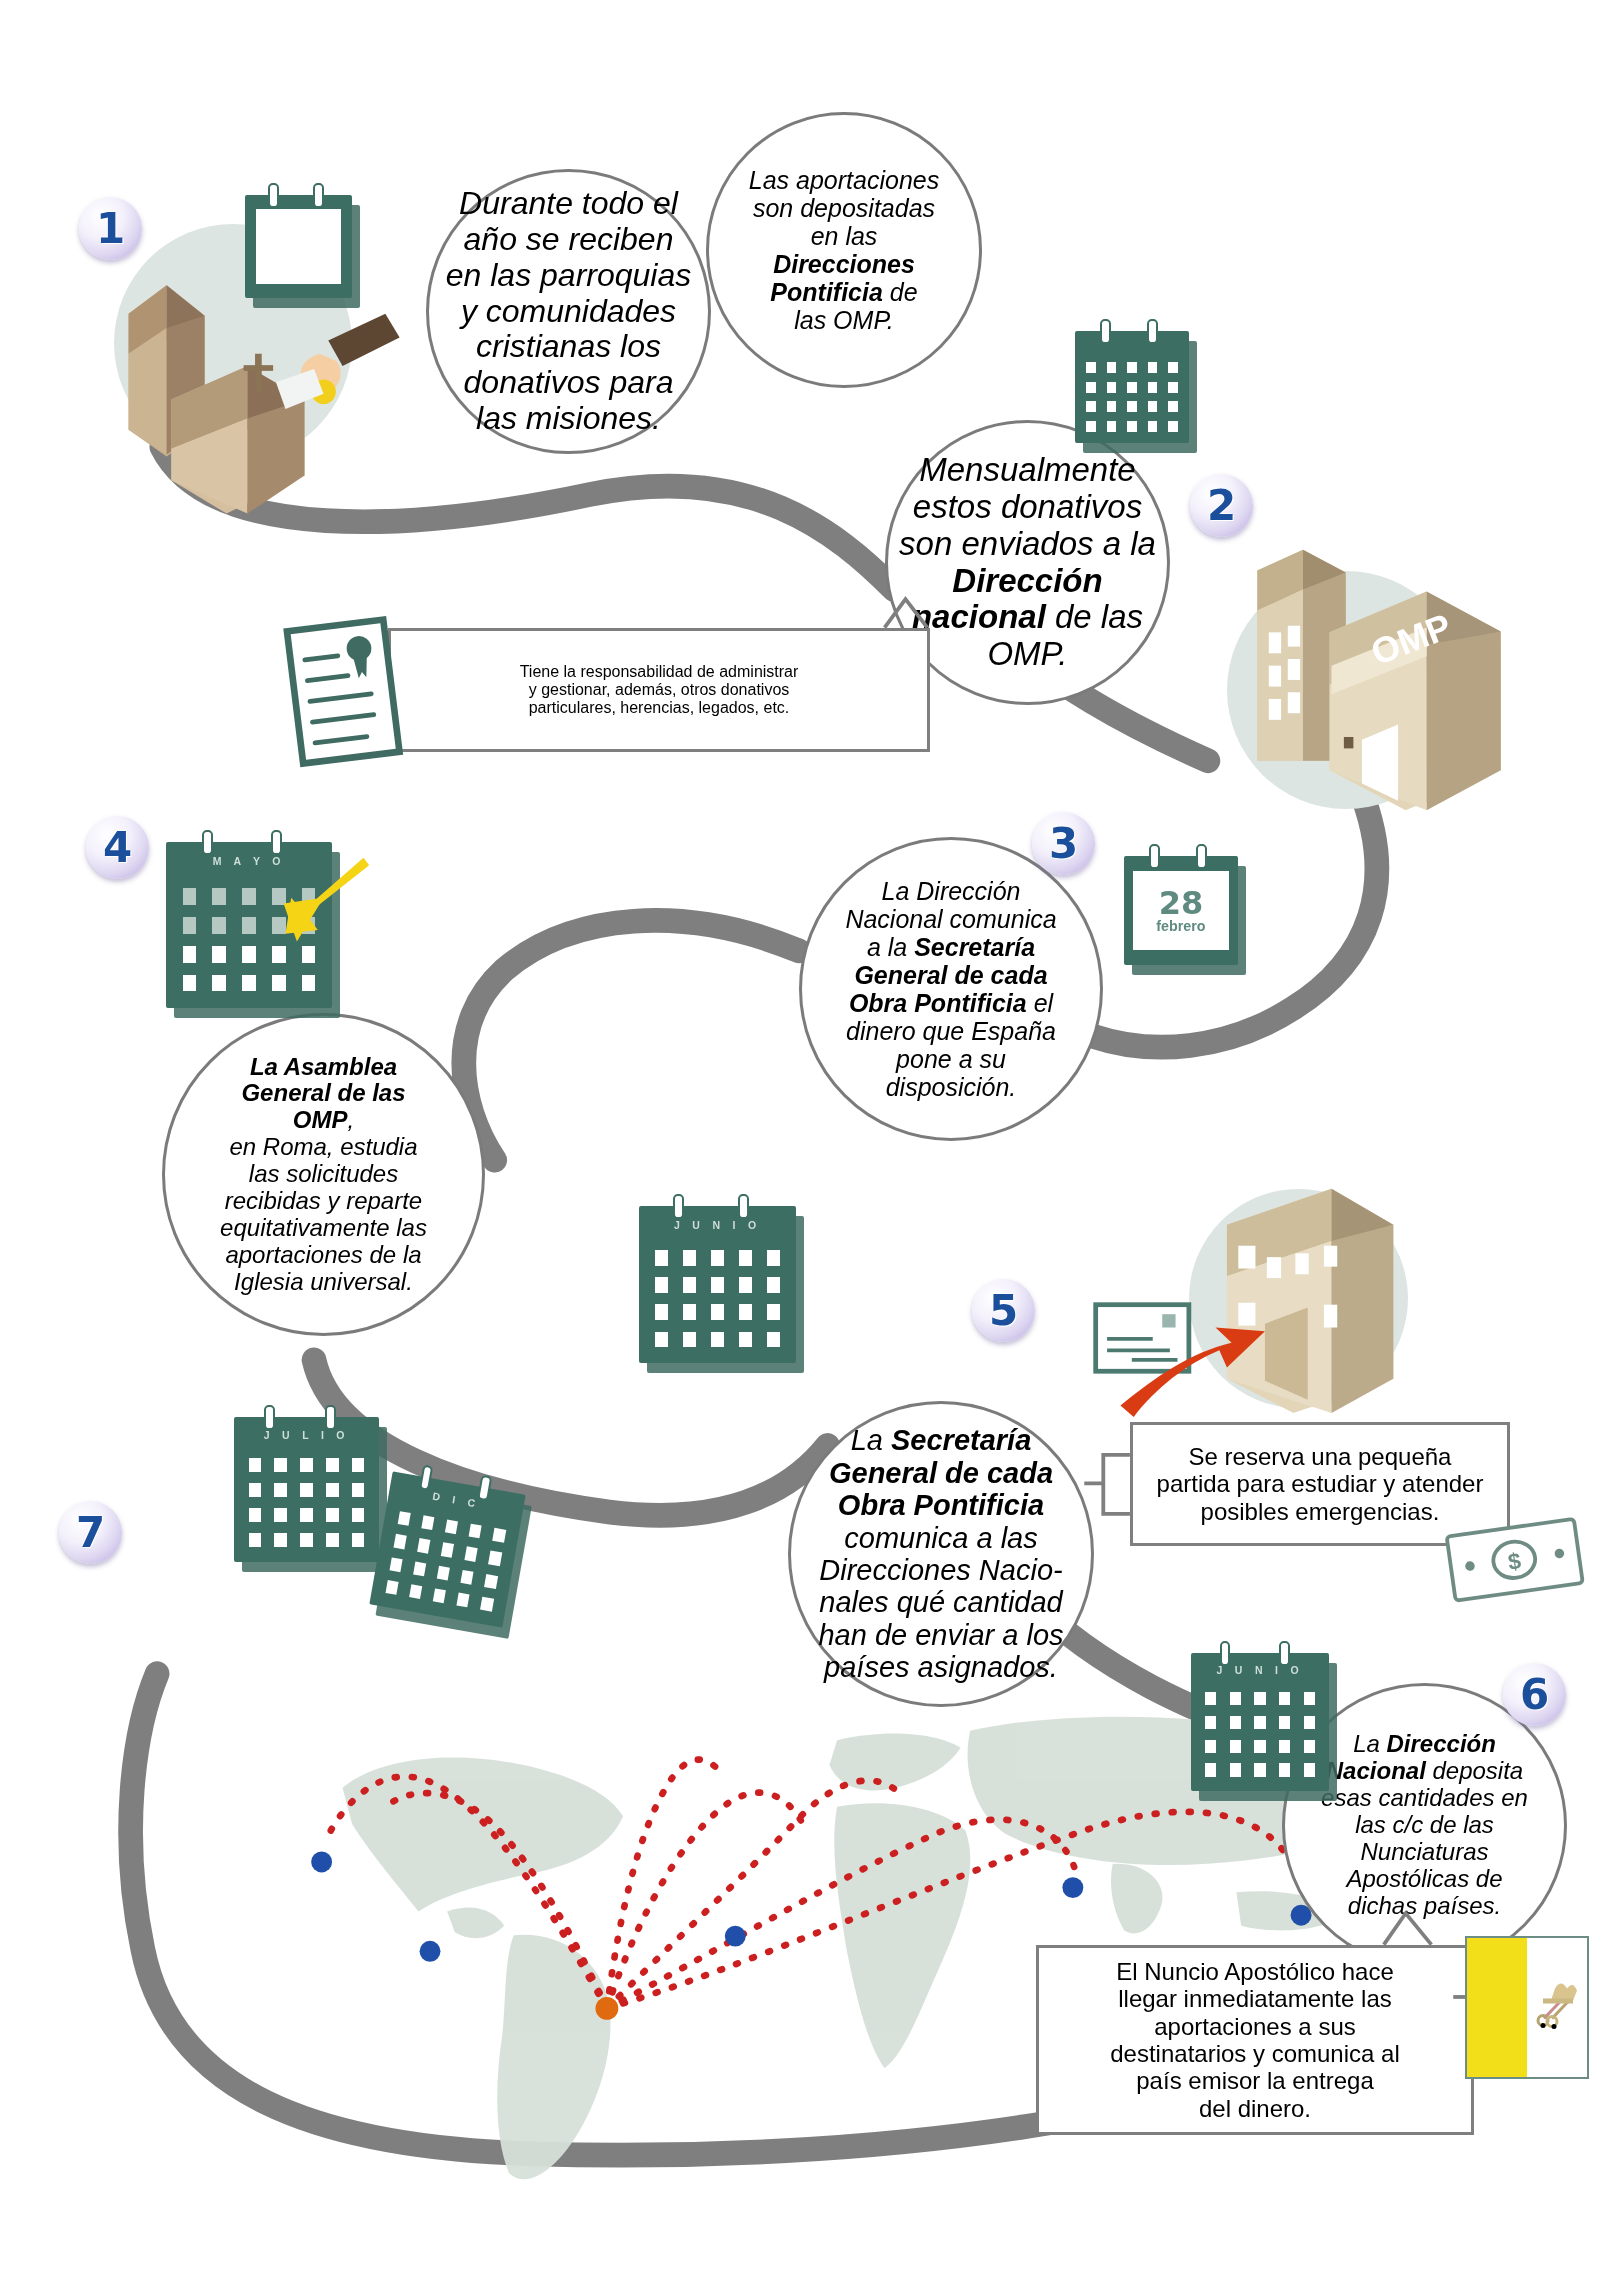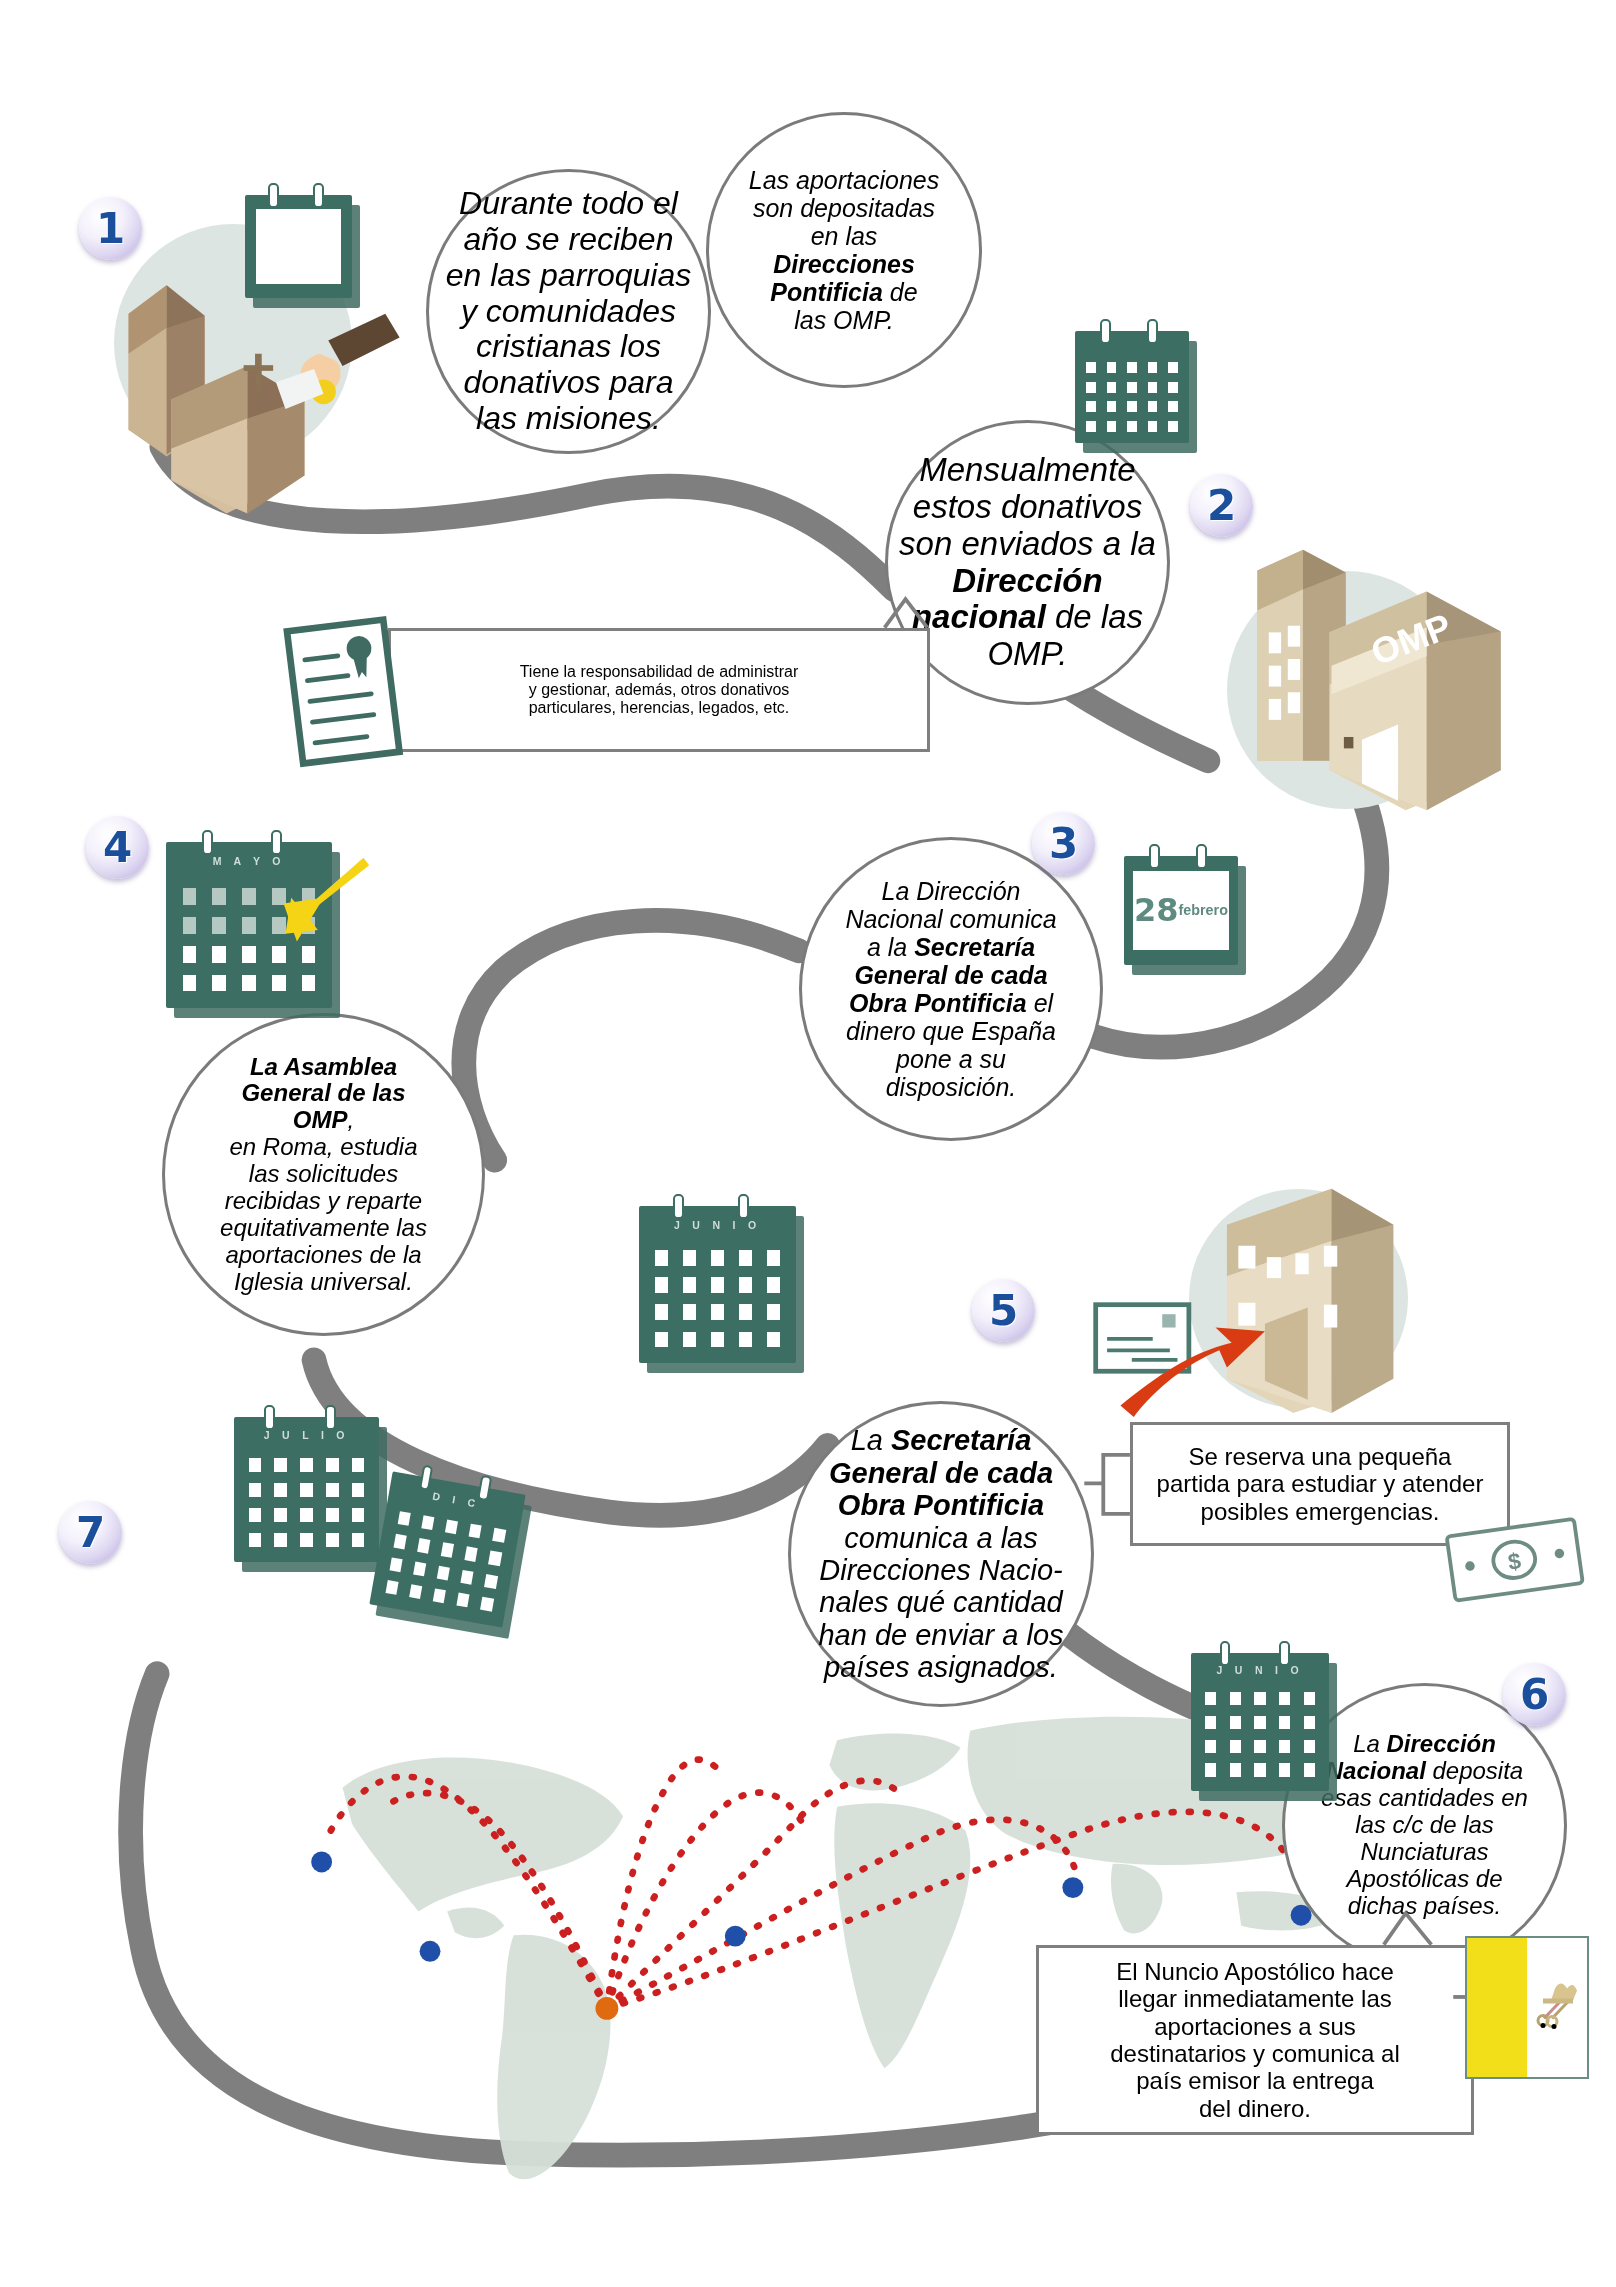--- a/index.html
+++ b/index.html
@@ -62,21 +62,21 @@
   .cal .shadow{position:absolute;left:7.6px;top:9.5px;width:100%;height:100%;background:#3f6b62;opacity:.85;border-radius:1.9px;}
   .cal .body{position:absolute;left:0;top:0;width:100%;height:100%;background:#3c6e63;border-radius:1.9px;}
   .cal .ring{position:absolute;top:-12.4px;width:10.5px;height:25px;background:#fff;border:2.9px solid #3c6e63;border-radius:4.8px;box-sizing:border-box;}
   .cal .month{position:absolute;left:0;top:8%;width:100%;text-align:center;color:#cfded9;
      font-size:10.5px;letter-spacing:4.8px;font-weight:bold;font-family:"Liberation Sans",sans-serif;}
   .cal .grid{position:absolute;left:10%;top:28%;width:80%;height:62%;
      display:grid;grid-template-columns:repeat(5,1fr);grid-template-rows:repeat(4,1fr);gap:12%;}
   .cal .grid i{background:#fff;display:block;}
   .cal .grid i.dim{background:#b6c8c2;}
   .cal .big{position:absolute;left:8%;top:14%;width:84%;height:72%;background:#fff;display:flex;
-     align-items:center;justify-content:center;}
+     flex-direction:column;align-items:center;justify-content:center;}
   .cal .big .d{color:#5f8a80;font-weight:bold;font-size:32px;line-height:.95;font-family:"DejaVu Sans",sans-serif;}
   .cal .big .m{color:#5f8a80;font-weight:bold;font-size:14.3px;line-height:1;}
   .cal .blank{position:absolute;left:10%;top:14%;width:80%;height:72%;background:#fff;}
 
   
   .greycircle{position:absolute;border-radius:50%;background:#dde5e3;z-index:10;}
   .flag{position:absolute;z-index:45;border:2.9px solid #6c8d85;box-sizing:border-box;display:flex;}
   .flag .y{width:50%;height:100%;background:#f2df1a;}
   .flag .w{width:50%;height:100%;background:#fff;position:relative;}
 

